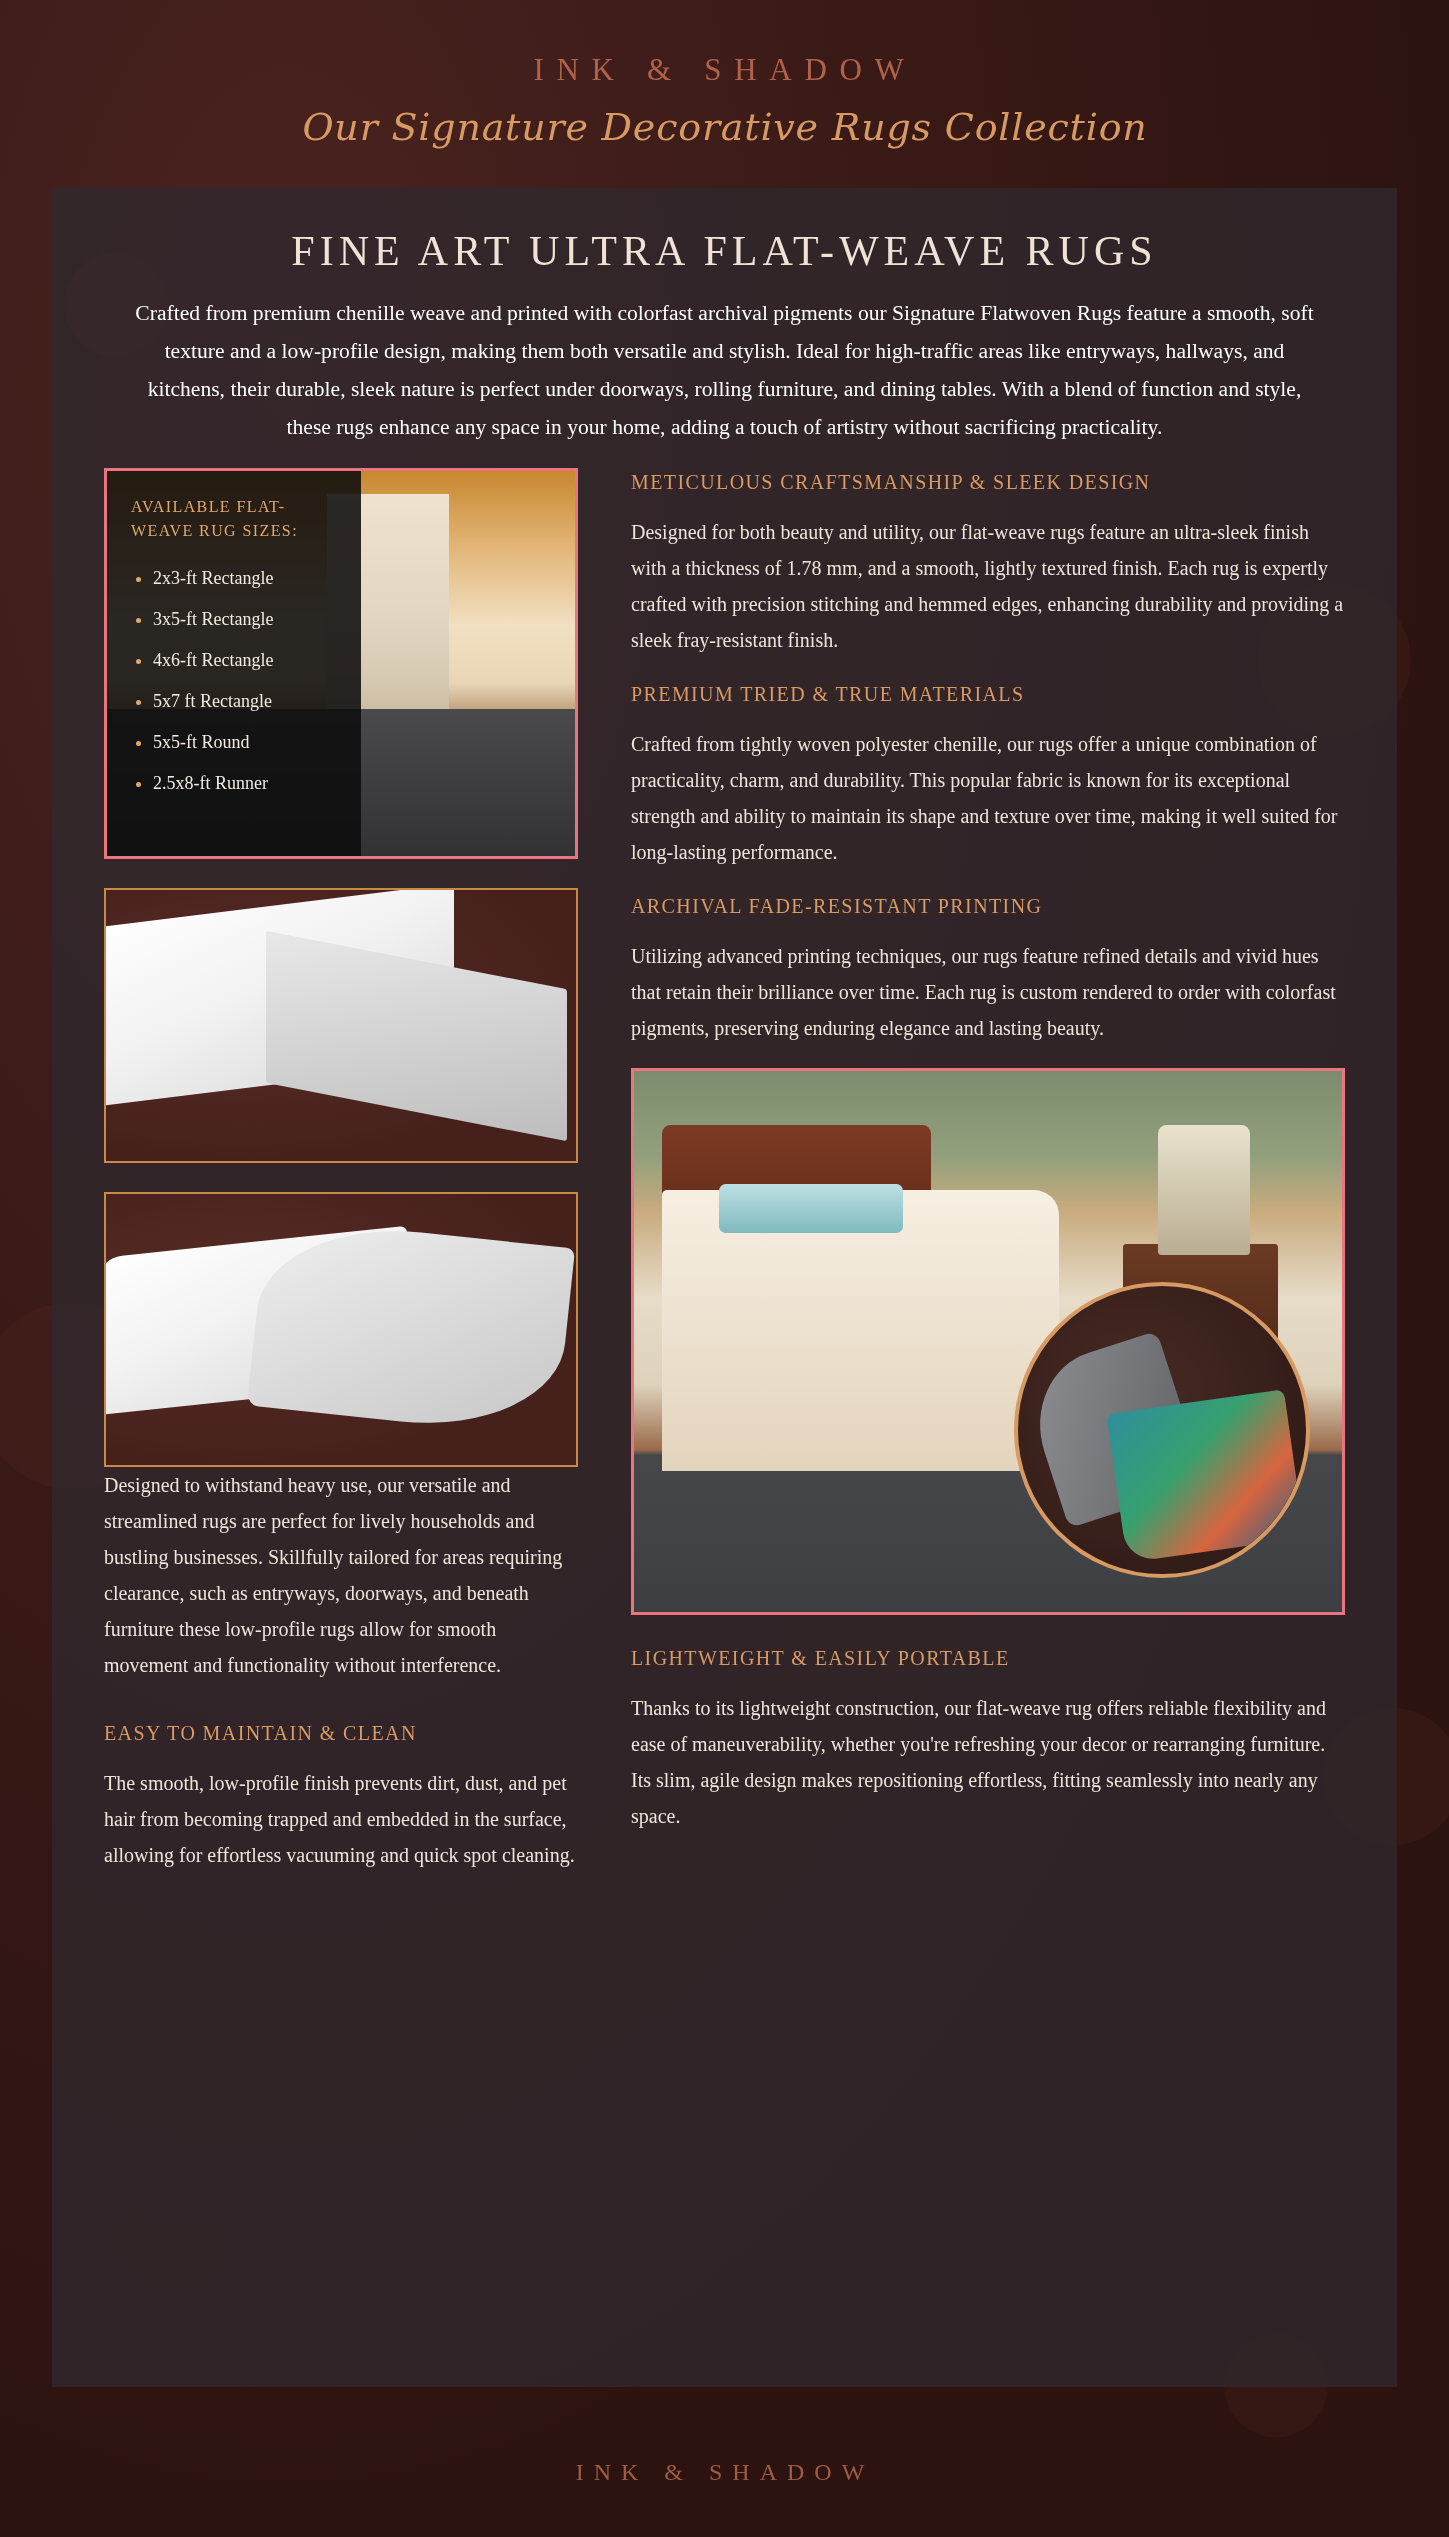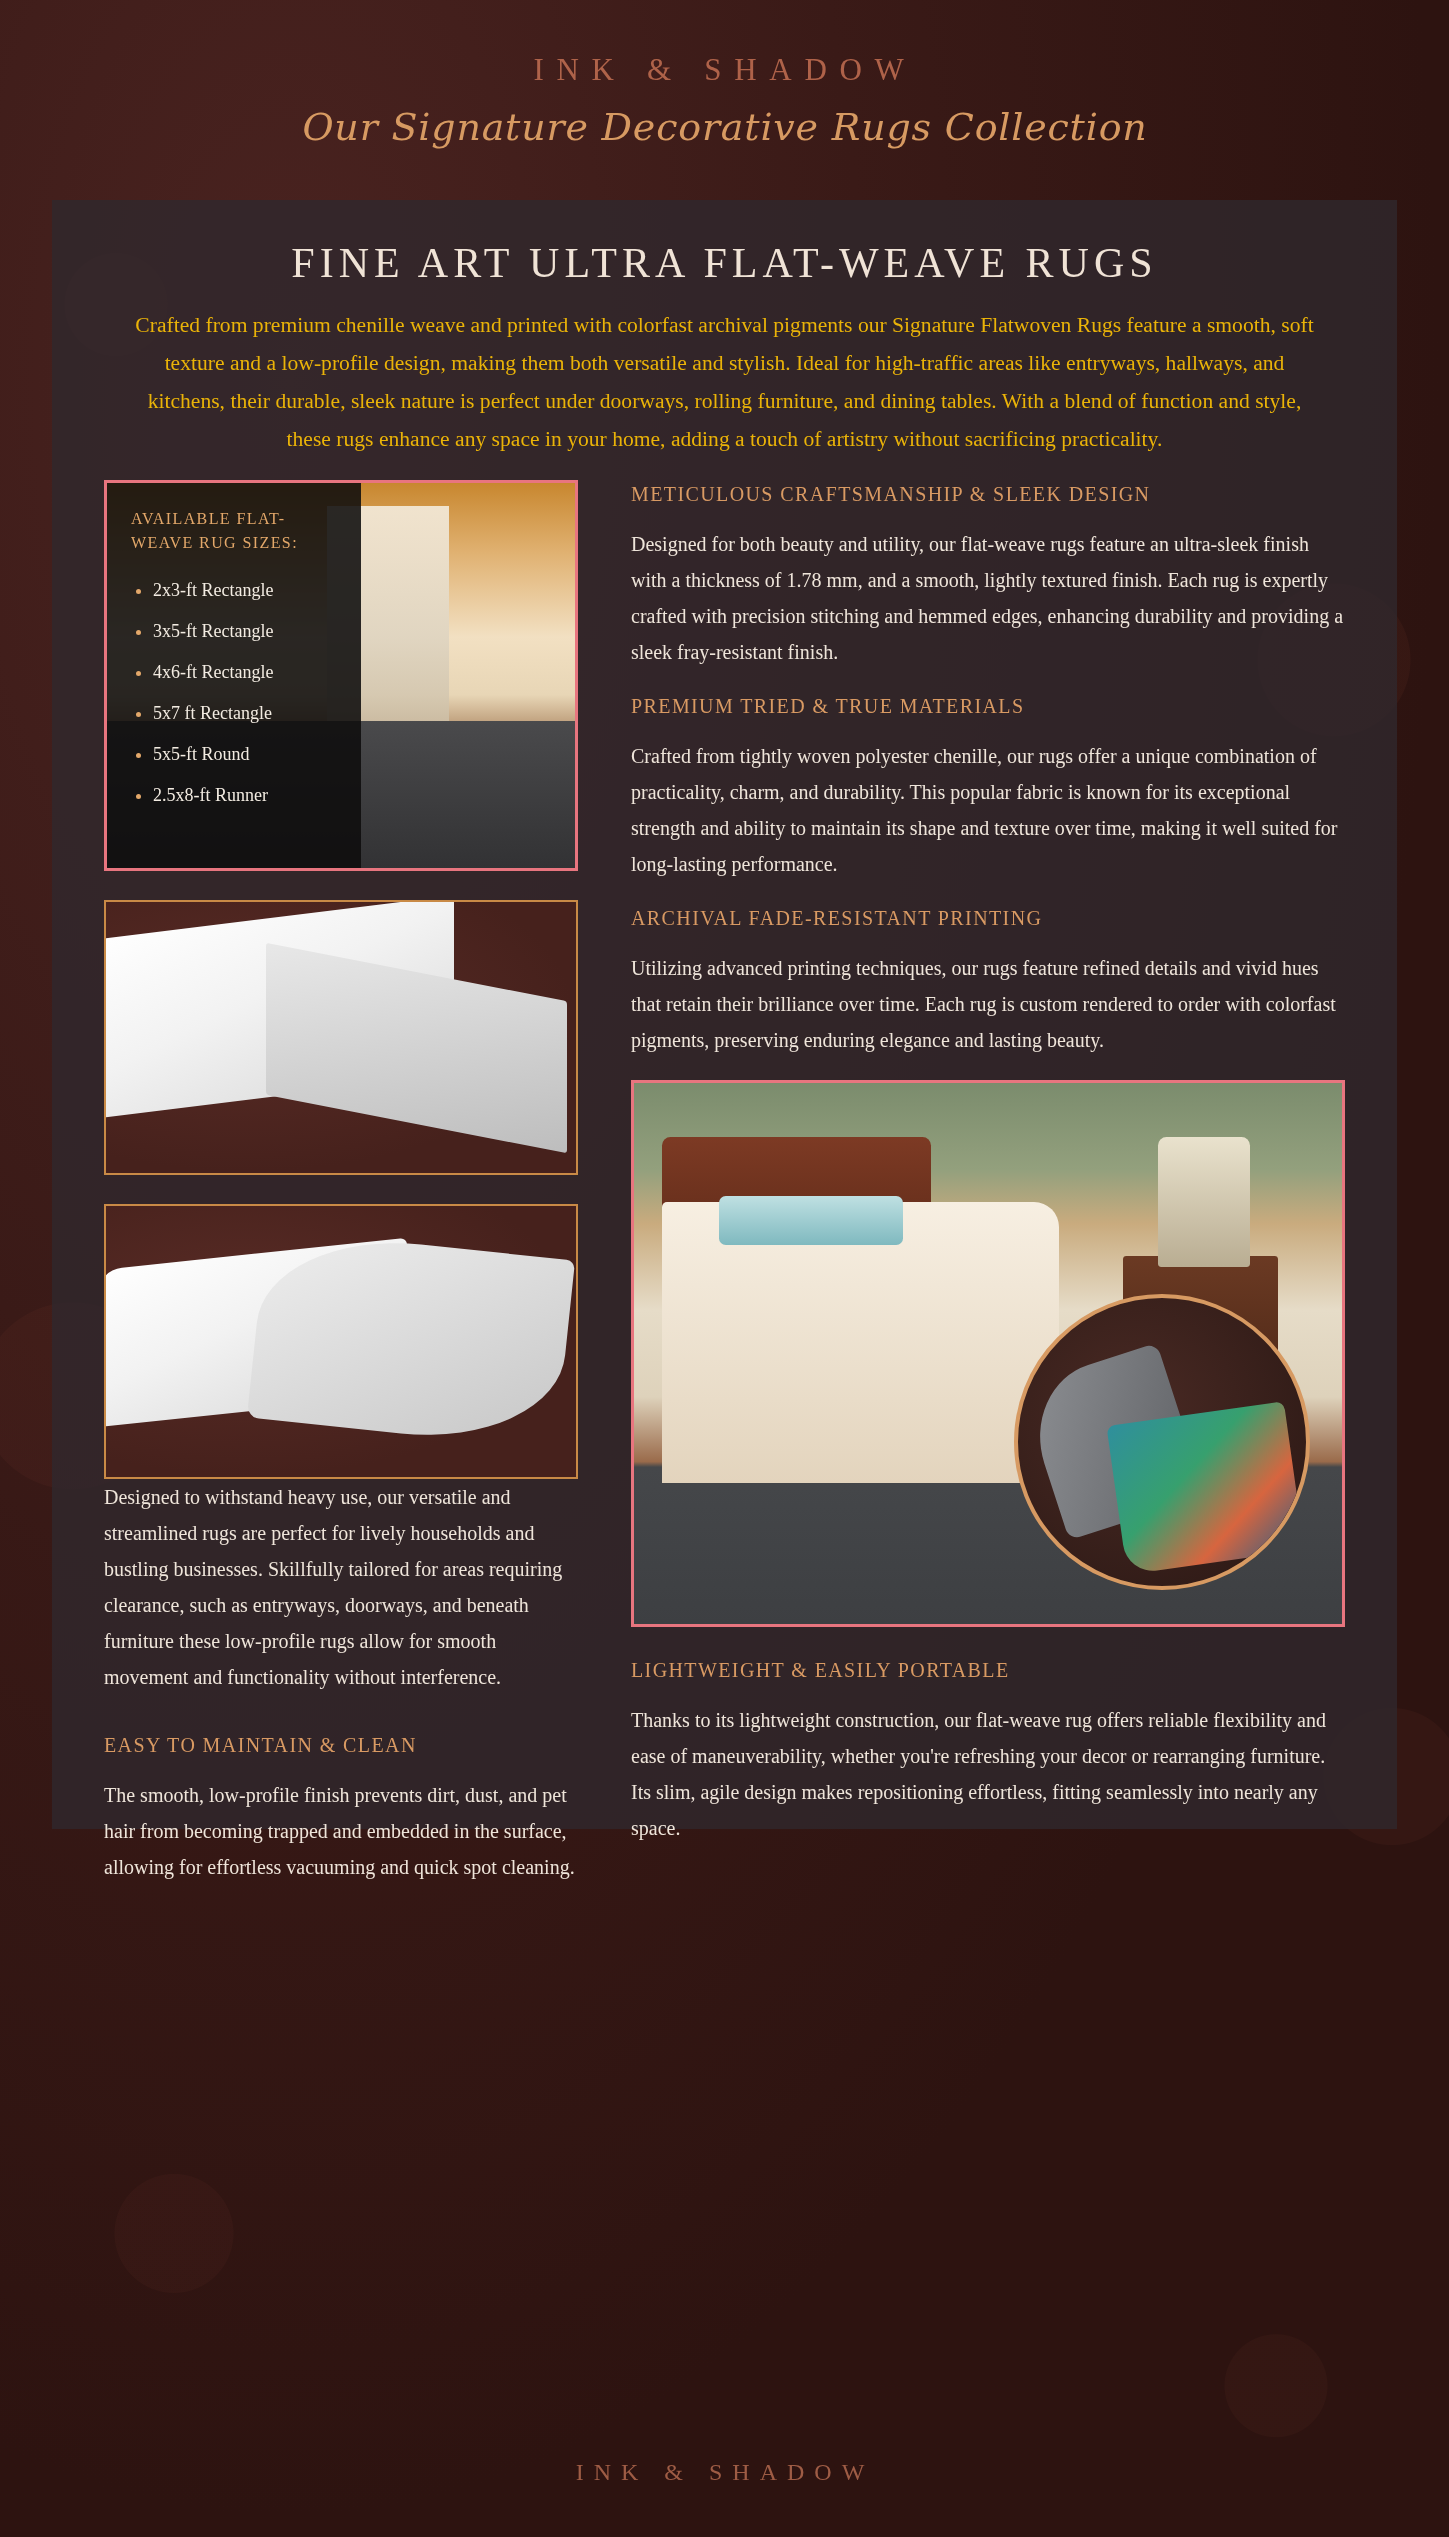--- a/index.html
+++ b/index.html
@@ -59,23 +59,23 @@
     font-style: italic;
     font-size: 38px;
     color: #d79a62;
     letter-spacing: 0.8px;
   }
 
   
   .panel {
     position: absolute;
     left: 52px;
-    top: 200px;
+    top: 188px;
     width: 1345px;
-    height: 1629px;
+    height: 2199px;
     background: rgba(48, 40, 45, 0.80);
     z-index: 3;
   }
 
   .panel-inner {
     padding: 29px 52px 0 52px;
   }
 
   h1.main-title {
     text-align: center;
@@ -83,21 +83,21 @@
     font-size: 42px;
     letter-spacing: 5px;
     color: #f0e3d6;
     font-weight: 400;
     margin: 10px 0 18.6px 0;
     text-transform: uppercase;
   }
 
   p.intro {
     text-align: center;
-    color: #eab308;
+    color: #ffffff;
     font-size: 21.6px;
     line-height: 38px;
     margin: 0 24px 22px 24px;
     font-family: "Liberation Serif", serif;
   }
 
   
   .cols {
     display: flex;
     gap: 37px;

